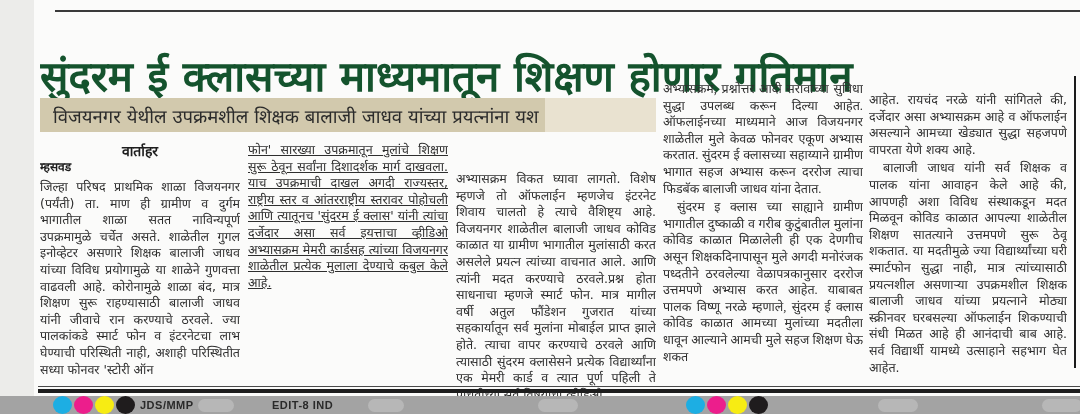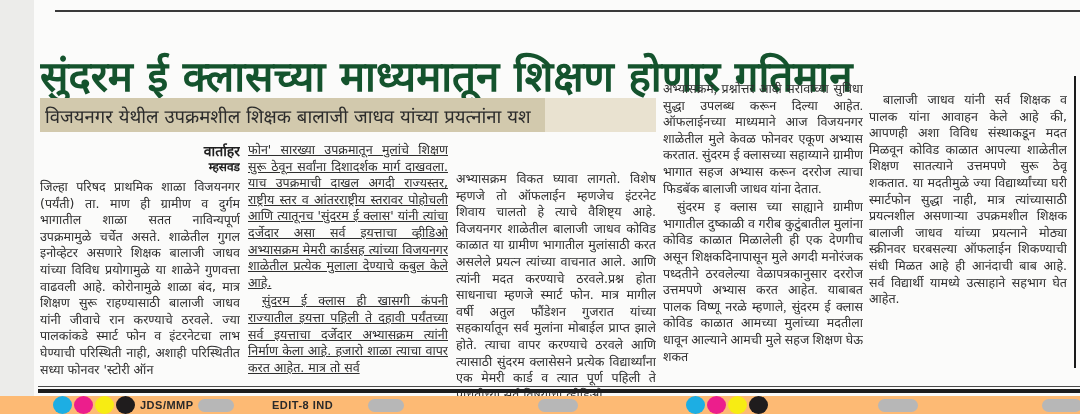--- a/index.html
+++ b/index.html
@@ -23,48 +23,48 @@
     white-space:nowrap;overflow:hidden;
     font-family:"DejaVu Sans","Liberation Serif",sans-serif;
   }
   .subhead-box{
     position:absolute;left:40px;top:98px;width:616px;height:34px;
     background:linear-gradient(to right,#d2c9ad 0%,#d2c9ad 82%,#e9e2d0 82%,#e9e2d0 100%);
     display:flex;align-items:center;
   }
   .subhead-text{
     font-size:18.5px;font-weight:500;color:#2b2b2b;
-    padding-left:5px;white-space:nowrap;overflow:hidden;
+    padding-left:13px;white-space:nowrap;overflow:hidden;
   }
   .col{
     position:absolute;overflow:hidden;
     font-size:12.5px;line-height:16.6px;color:#2e2e2e;
     text-align:justify;
   }
   .col p{margin:0 0 2px 0;}
   .col p.indent{text-indent:14px;}
   .col-1{left:40px;top:142px;width:200px;height:243px;}
   .col-2{left:248px;top:142px;width:200px;height:243px;text-decoration:underline;}
   .col-3{left:456px;top:142px;width:200px;height:243px;margin-top:29px;}
   .col-4{left:663px;top:81px;width:200px;height:293px;font-family:Liberation Serif, serif;}
   .col-5{left:869px;top:92px;width:198px;height:293px;}
-  .byline{text-align:right;font-weight:bold;font-size:14px;line-height:18px;color:#1e1e1e;}
-  .dateline{text-align:right;font-weight:bold;font-size:12px;line-height:15px;margin-bottom:4px;color:#1e1e1e;}
+  .byline{text-align:center;font-weight:bold;font-size:14px;line-height:18px;color:#1e1e1e;}
+  .dateline{text-align:left;font-weight:bold;font-size:12px;line-height:15px;margin-bottom:4px;color:#1e1e1e;}
   .right-rule{
     position:absolute;left:1074px;top:76px;width:2px;height:292px;
     background:#1a1a1a;
   }
   .bottom-rule-thin{
     position:absolute;left:38px;top:386px;width:1042px;height:1px;background:#4a4a4a;
   }
   .bottom-rule-thick{
     position:absolute;left:38px;top:389px;width:1042px;height:4px;background:#1d1d1d;
   }
   .press-footer{
-    position:absolute;left:0;top:396px;width:1080px;height:18px;background:#fdba74;
+    position:absolute;left:0;top:396px;width:1080px;height:18px;background:#a3a3a3;
   }
   .reg-dots{position:absolute;top:0;height:18px;display:flex;}
   .reg-dots .dot{width:19px;height:18px;border-radius:50%;margin-right:2px;}
   .dots-left{left:53px;}
   .dots-center{left:686px;}
   .dot-cyan{background:#1daee3;}
   .dot-magenta{background:#ec1e8c;}
   .dot-yellow{background:#f7ec13;}
   .dot-black{background:#1f1c1d;}
   .slug{
@@ -95,33 +95,33 @@
 </div>
 
 <div class="col col-1">
   <div class="byline">वार्ताहर</div>
   <div class="dateline">म्हसवड</div>
   <p>जिल्हा परिषद प्राथमिक शाळा विजयनगर (पर्यंती) ता. माण ही ग्रामीण व दुर्गम भागातील शाळा सतत नाविन्यपूर्ण उपक्रमामुळे चर्चेत असते. शाळेतील गुगल इनोव्हेटर असणारे शिक्षक बालाजी जाधव यांच्या विविध प्रयोगामुळे या शाळेने गुणवत्ता वाढवली आहे. कोरोनामुळे शाळा बंद, मात्र शिक्षण सुरू राहण्यासाठी बालाजी जाधव यांनी जीवाचे रान करण्याचे ठरवले. ज्या पालकांकडे स्मार्ट फोन व इंटरनेटचा लाभ घेण्याची परिस्थिती नाही, अशाही परिस्थितीत सध्या फोनवर 'स्टोरी ऑन</p>
 </div>
 
 <div class="col col-2">
   <p>फोन' सारख्या उपक्रमातून मुलांचे शिक्षण सुरू ठेवून सर्वांना दिशादर्शक मार्ग दाखवला. याच उपक्रमाची दाखल अगदी राज्यस्तर, राष्ट्रीय स्तर व आंतरराष्ट्रीय स्तरावर पोहोचली आणि त्यातूनच 'सुंदरम ई क्लास' यांनी त्यांचा दर्जेदार असा सर्व इयत्ताचा व्हीडिओ अभ्यासक्रम मेमरी कार्डसह त्यांच्या विजयनगर शाळेतील प्रत्येक मुलाला देण्याचे कबुल केले आहे.</p>
-  <p class="indent">सुंदरम ई क्लास ही खासगी कंपनी राज्यातील इयत्ता पहिली ते दहावी पर्यंतच्या सर्व इयत्ताचा दर्जेदार अभ्यासक्रम त्यांनी निर्माण केला आहे. हजारो शाळा त्याचा वापर करत आहेत. मात्र तो सर्व</p>
 </div>
 
 <div class="col col-3">
   <p>अभ्यासक्रम विकत घ्यावा लागतो. विशेष म्हणजे तो ऑफलाईन म्हणजेच इंटरनेट शिवाय चालतो हे त्याचे वैशिष्ट्य आहे. विजयनगर शाळेतील बालाजी जाधव कोविड काळात या ग्रामीण भागातील मुलांसाठी करत असलेले प्रयत्न त्यांच्या वाचनात आले. आणि त्यांनी मदत करण्याचे ठरवले.प्रश्न होता साधनाचा म्हणजे स्मार्ट फोन. मात्र मागील वर्षी अतुल फौंडेशन गुजरात यांच्या सहकार्यातून सर्व मुलांना मोबाईल प्राप्त झाले होते. त्याचा वापर करण्याचे ठरवले आणि त्यासाठी सुंदरम क्लासेसने प्रत्येक विद्यार्थ्यांना एक मेमरी कार्ड व त्यात पूर्ण पहिली ते पाचवीच्या सर्व विषयाचा व्हीडिओ</p>
 </div>
 
 <div class="col col-4">
   <p>अभ्यासक्रम, प्रश्नोत्तर आदी सरावाच्या सुविधा सुद्धा उपलब्ध करून दिल्या आहेत. ऑफलाईनच्या माध्यमाने आज विजयनगर शाळेतील मुले केवळ फोनवर एकूण अभ्यास करतात. सुंदरम ई क्लासच्या सहाय्याने ग्रामीण भागात सहज अभ्यास करून दररोज त्याचा फिडबॅक बालाजी जाधव यांना देतात.</p>
   <p class="indent">सुंदरम इ क्लास च्या साह्याने ग्रामीण भागातील दुष्काळी व गरीब कुटुंबातील मुलांना कोविड काळात मिळालेली ही एक देणगीच असून शिक्षकदिनापासून मुले अगदी मनोरंजक पध्दतीने ठरवलेल्या वेळापत्रकानुसार दररोज उत्तमपणे अभ्यास करत आहेत. याबाबत पालक विष्णू नरळे म्हणाले, सुंदरम ई क्लास कोविड काळात आमच्या मुलांच्या मदतीला धावून आल्याने आमची मुले सहज शिक्षण घेऊ शकत</p>
 </div>
 
 <div class="col col-5">
+  <p>आहेत. रायचंद नरळे यांनी सांगितले की, दर्जेदार असा अभ्यासक्रम आहे व ऑफलाईन असल्याने आमच्या खेड्यात सुद्धा सहजपणे वापरता येणे शक्य आहे.</p>
   <p class="indent">बालाजी जाधव यांनी सर्व शिक्षक व पालक यांना आवाहन केले आहे की, आपणही अशा विविध संस्थाकडून मदत मिळवून कोविड काळात आपल्या शाळेतील शिक्षण सातत्याने उत्तमपणे सुरू ठेवू शकतात. या मदतीमुळे ज्या विद्यार्थ्यांच्या घरी स्मार्टफोन सुद्धा नाही, मात्र त्यांच्यासाठी प्रयत्नशील असणाऱ्या उपक्रमशील शिक्षक बालाजी जाधव यांच्या प्रयत्नाने मोठ्या स्क्रीनवर घरबसल्या ऑफलाईन शिकण्याची संधी मिळत आहे ही आनंदाची बाब आहे. सर्व विद्यार्थी यामध्ये उत्साहाने सहभाग घेत आहेत.</p>
 </div>
 
 <div class="right-rule"></div>
 <div class="bottom-rule-thin"></div>
 <div class="bottom-rule-thick"></div>
 
 <div class="press-footer">
   <div class="reg-dots dots-left">
     <div class="dot dot-cyan"></div>

